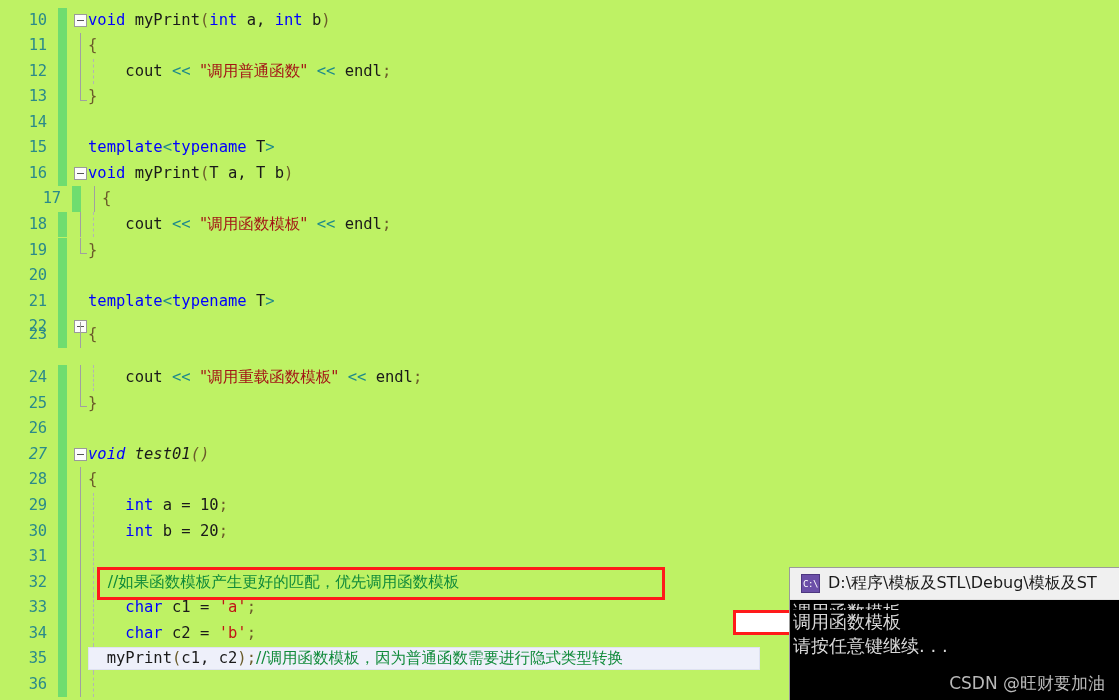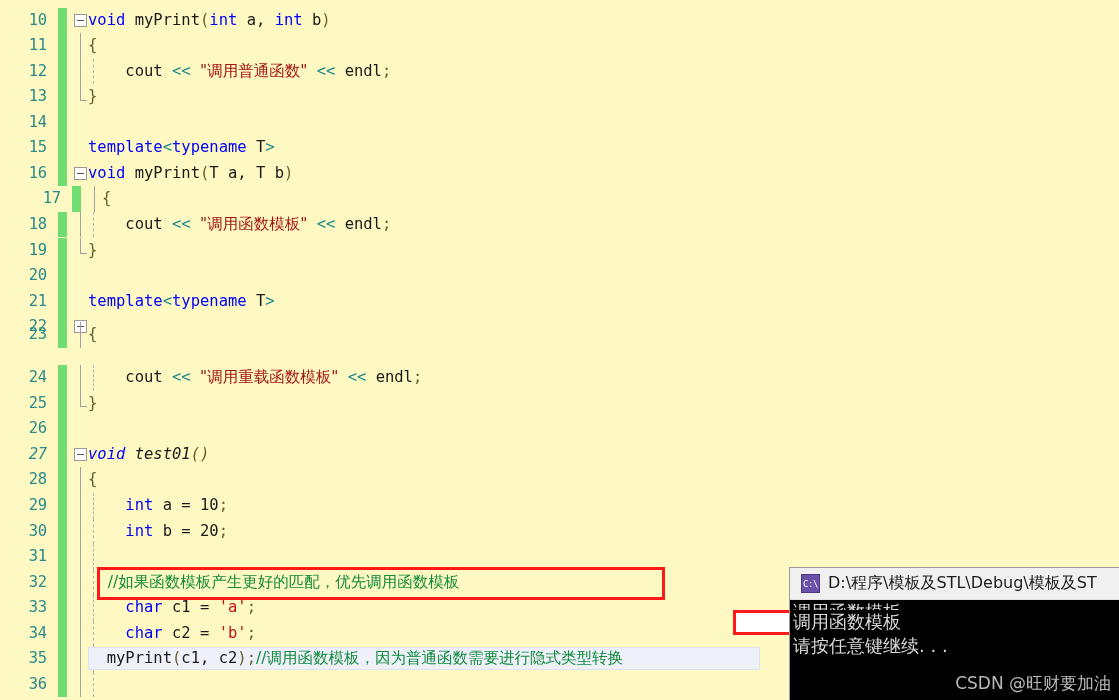--- a/index.html
+++ b/index.html
@@ -16,21 +16,21 @@
     width: 1119px;
     height: 700px;
     background: #ffffff;
   }
 
   
   .editor {
     position: absolute;
     left: 0; top: 0;
     width: 1119px; height: 700px;
-    background: #fef9c3;
+    background: #bef264;
   }
 
   .code-row {
     position: relative;
     height: 25.55px;
     line-height: 25.55px;
     white-space: pre;
   }
 
   .lineno {
@@ -179,21 +179,21 @@
   .console-line.clipped {
     height: 10px;
     line-height: 24px;
     overflow: hidden;
   }
   .watermark {
     font-family: "DejaVu Sans", "Liberation Sans", sans-serif;
     font-size: 17px;
     color: #b9b9b9;
     text-align: right;
-    padding-right: 8px;
+    padding-right: 14px;
     margin-top: 14px;
     white-space: pre;
   }
 </style>
 </head>
 <body>
 
 <div id="root">
 
   <div class="editor" id="editor">

